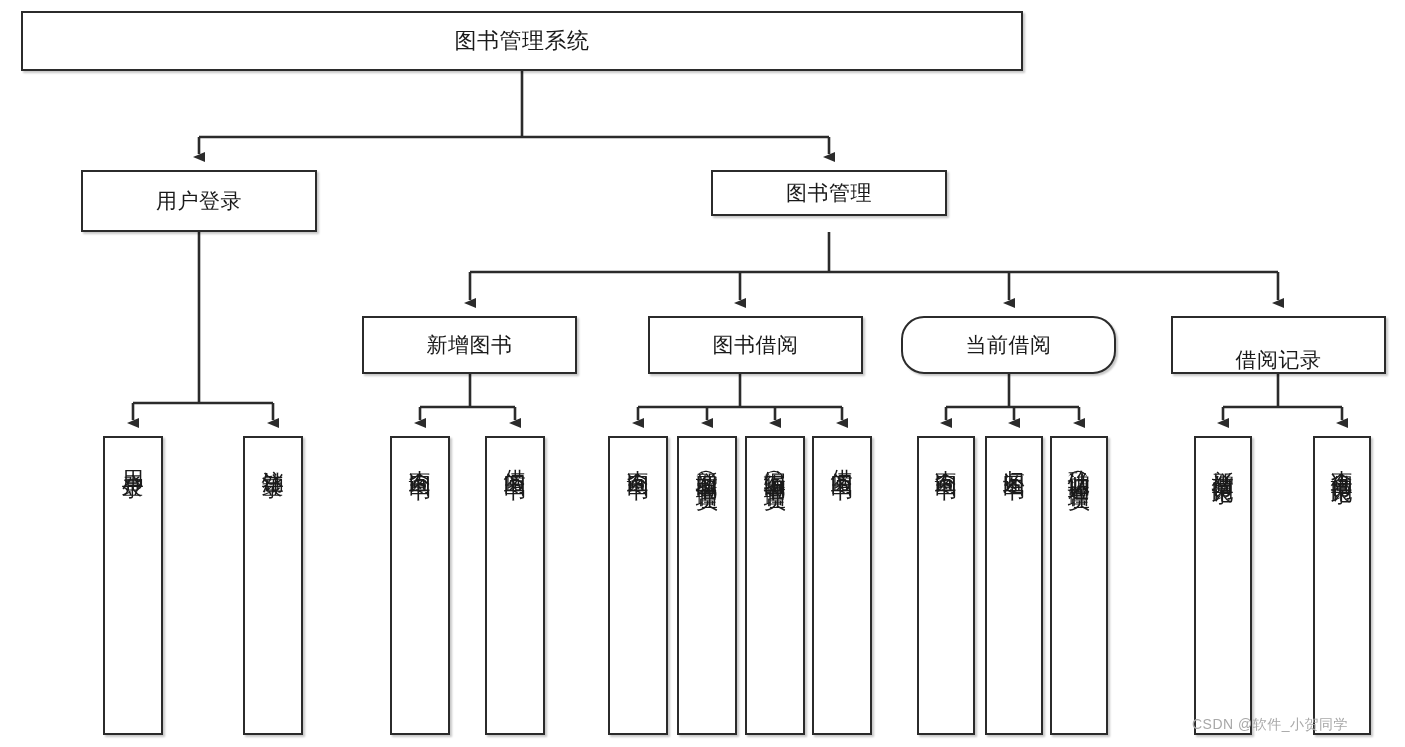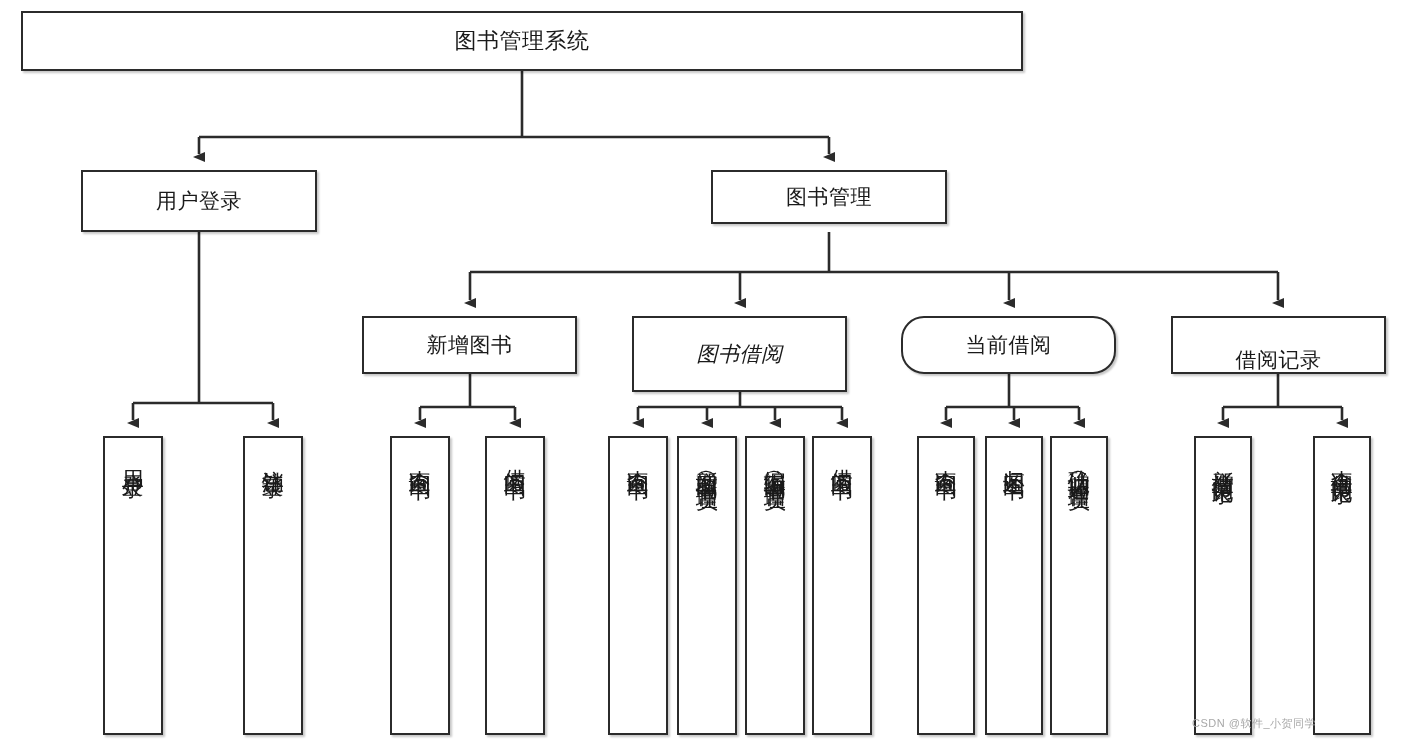--- a/index.html
+++ b/index.html
@@ -50,21 +50,21 @@
   .node.vertical .node-label {
     writing-mode: vertical-rl;
     text-orientation: upright;
     font-size: 22px;
     letter-spacing: 3px;
     white-space: nowrap;
   }
   .node.root .node-label { font-size: 22px; }
   .watermark {
     position: absolute;
-    font-size: 11px;
+    font-size: 14px;
     color: #a8a8a8;
     white-space: nowrap;
     letter-spacing: 0.5px;
   }
 </style>
 </head>
 <body>
 
 <div id="canvas">
 
@@ -130,28 +130,28 @@
     </g>
   </svg>
 
   <div class="node root" style="left: 21px; top: 11px; width: 1002px; height: 60px;">
     <span class="node-label">图书管理系统</span>
   </div>
 
   <div class="node" style="left: 81px; top: 170px; width: 236px; height: 62px;">
     <span class="node-label">用户登录</span>
   </div>
-  <div class="node" style="left: 711px; top: 170px; width: 236px; height: 54px;">
+  <div class="node" style="left: 711px; top: 170px; width: 236px; height: 46px;">
     <span class="node-label">图书管理</span>
   </div>
 
   <div class="node" style="left: 362px; top: 316px; width: 215px; height: 58px;">
     <span class="node-label">新增图书</span>
   </div>
-  <div class="node" style="left: 632px; top: 316px; width: 215px; height: 76px; font-style: italic;">
+  <div class="node" style="left: 648px; top: 316px; width: 215px; height: 58px;">
     <span class="node-label">图书借阅</span>
   </div>
   <div class="node" style="left: 901px; top: 316px; width: 215px; height: 58px; border-radius: 23px;">
     <span class="node-label">当前借阅</span>
   </div>
   <div class="node" style="left: 1171px; top: 316px; width: 215px; height: 58px; align-items: flex-end;">
     <span class="node-label">借阅记录</span>
   </div>
 
   <div class="node vertical" style="left: 103px; top: 436px; width: 60px; height: 299px;">

